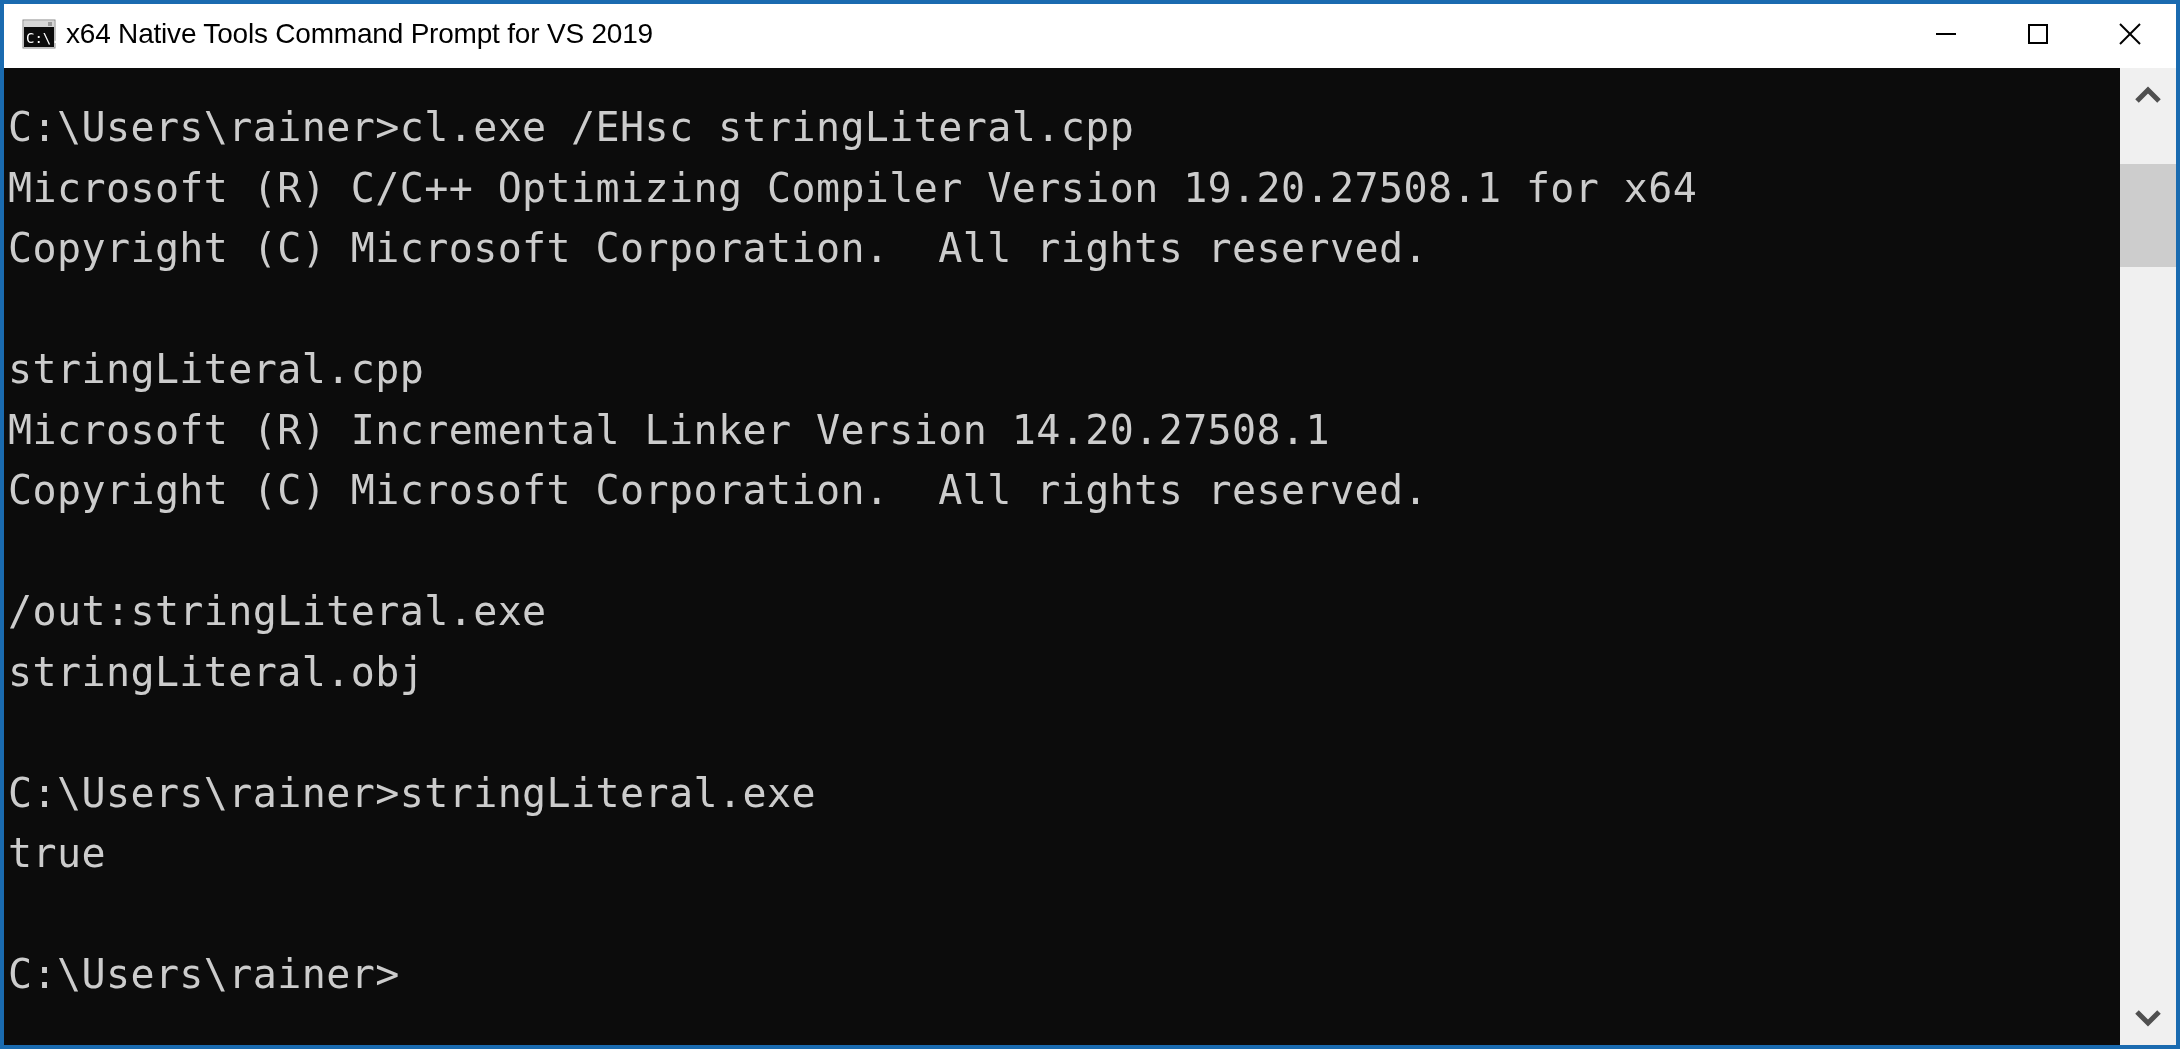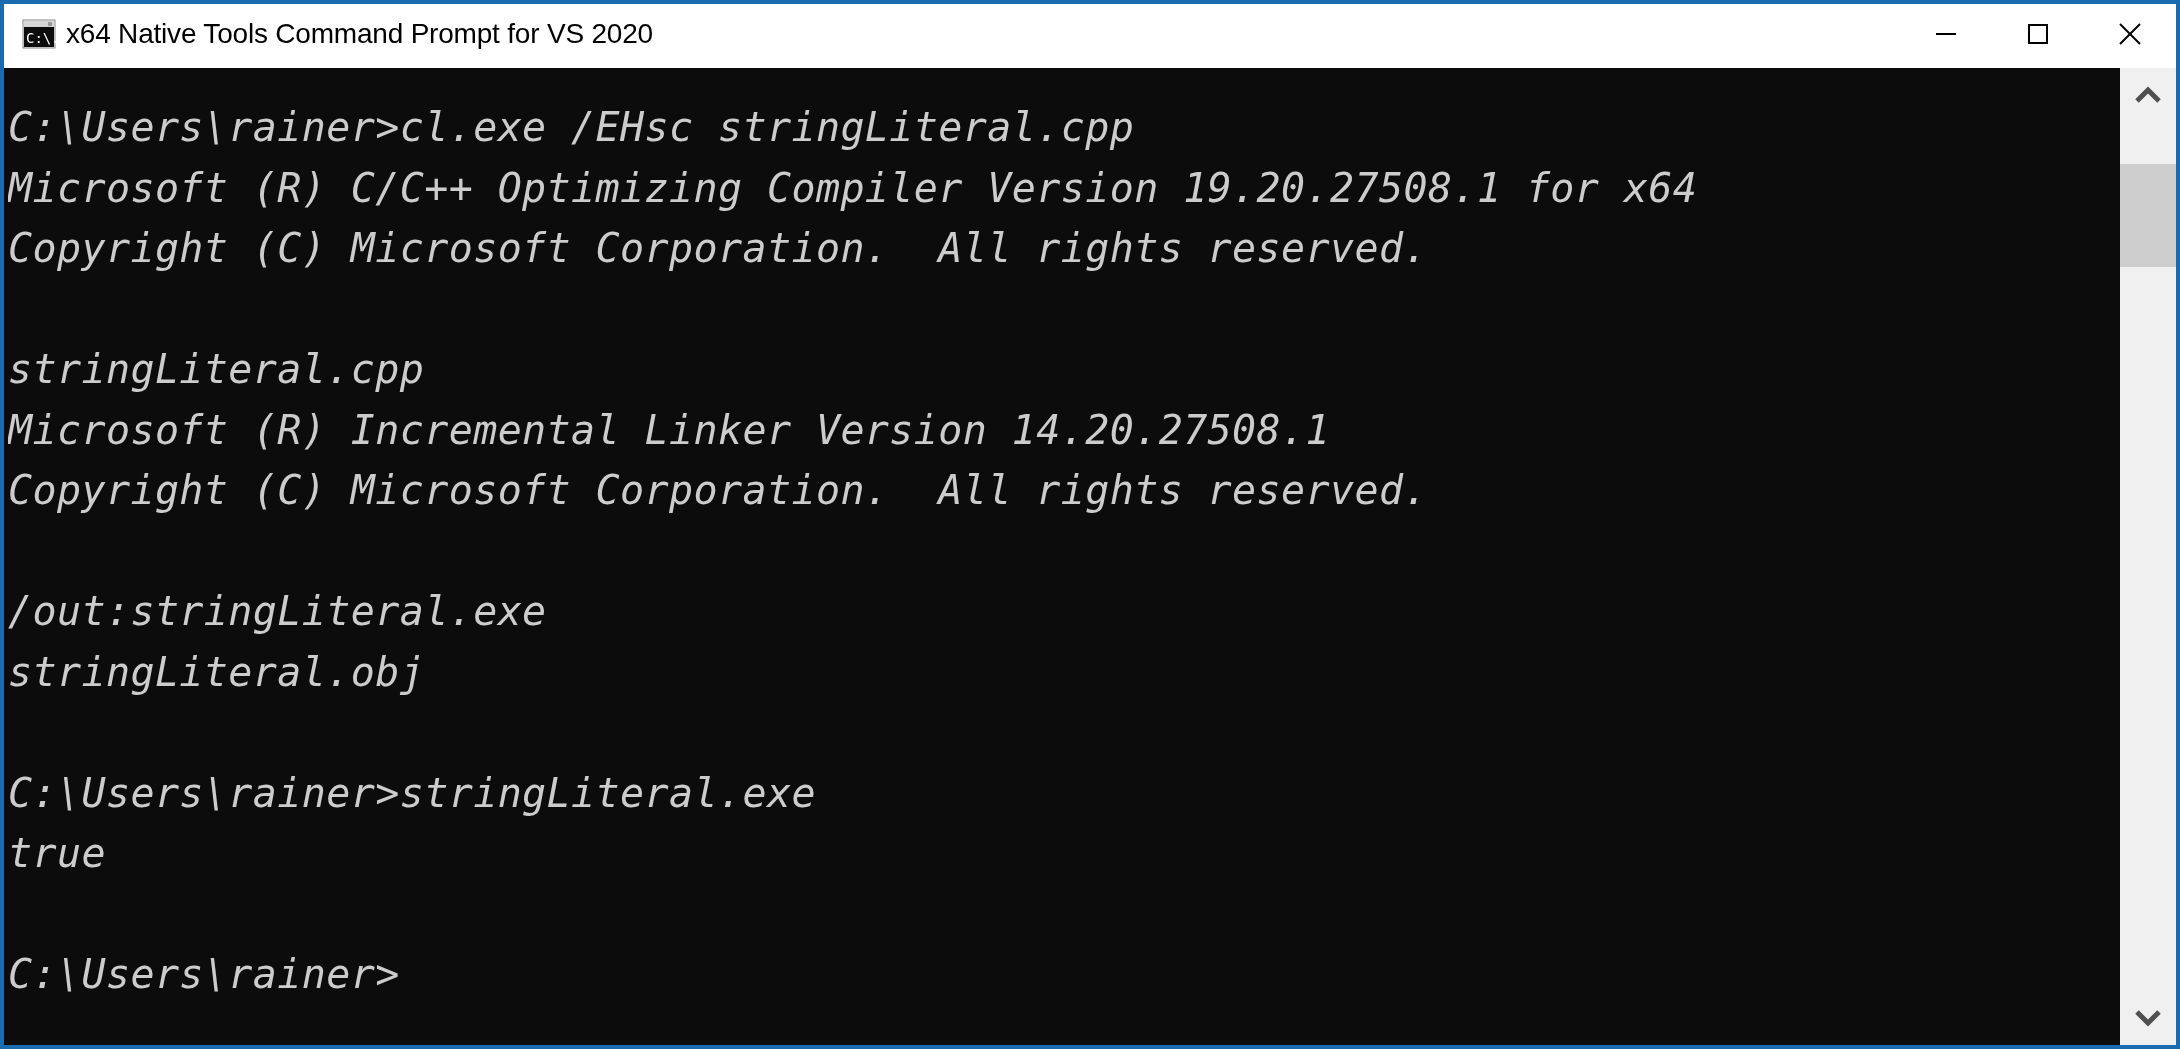--- a/index.html
+++ b/index.html
@@ -108,21 +108,20 @@
     color: #cccccc;
     font-family: "DejaVu Sans Mono", "Liberation Mono", monospace;
     font-size: 40px;
     line-height: 60.5px;
     letter-spacing: 0.4px;
     padding: 29px 0 0 4px;
     box-sizing: border-box;
     white-space: pre;
     overflow: hidden;
     min-width: 0;
-    font-style: italic;
   }
   .console-line {
     height: 60.5px;
     white-space: pre;
     overflow: hidden;
   }
 
   
   .scrollbar {
     width: 56px;
@@ -173,21 +172,21 @@
       <span class="app-icon">
         <svg width="34" height="34" viewBox="0 0 34 34" xmlns="http://www.w3.org/2000/svg">
           <rect x="1" y="3" width="32" height="28" fill="#f2f2f2" stroke="#8a8a8a" stroke-width="1"></rect>
           <rect x="2" y="4" width="30" height="6" fill="#d6d6d6"></rect>
           <rect x="26" y="5" width="4" height="4" fill="#9a9a9a"></rect>
           <rect x="2" y="10" width="30" height="20" fill="#0c0c0c"></rect>
           <text x="4" y="26" font-family="DejaVu Sans Mono, monospace" font-size="14" fill="#ffffff">C:\.</text>
         </svg>
       </span>
 
-      <span class="title-text">x64 Native Tools Command Prompt for VS 2020</span>
+      <span class="title-text">x64 Native Tools Command Prompt for VS 2019</span>
     </div>
 
     <div class="title-controls">
 
       <button class="ctl">
         <svg width="28" height="28" viewBox="0 0 28 28" xmlns="http://www.w3.org/2000/svg">
           <line x1="4" y1="14" x2="24" y2="14" stroke="#000000" stroke-width="2"></line>
         </svg>
       </button>
 

